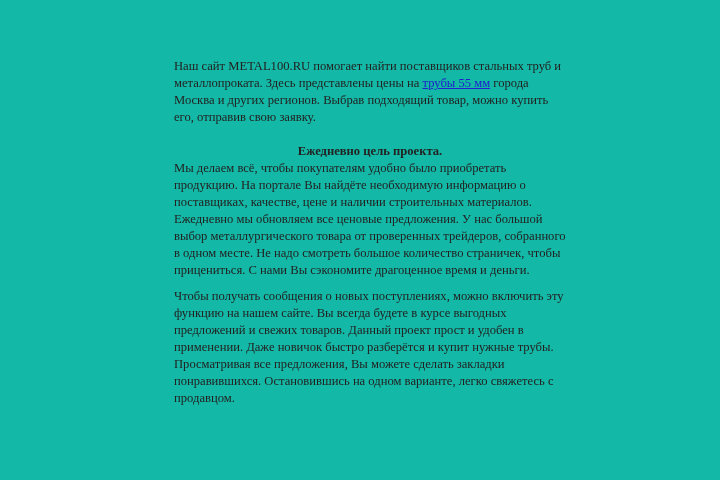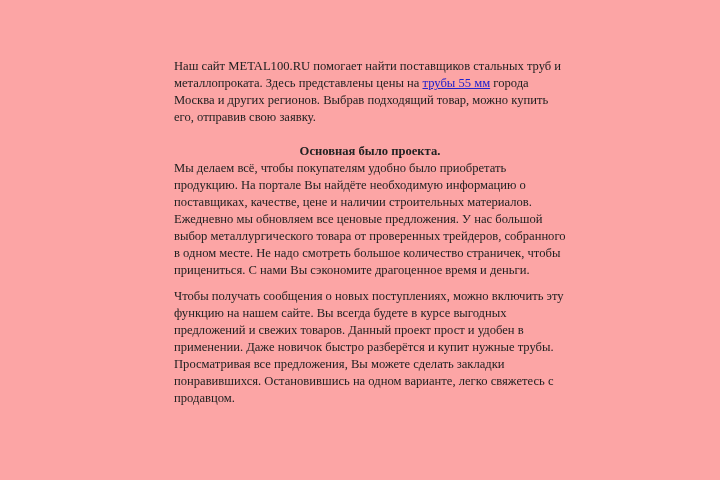--- a/index.html
+++ b/index.html
@@ -7,21 +7,21 @@
       padding: 0;
       background: #ffffff;
       width: 720px;
       height: 480px;
       overflow: hidden;
     }
     .page {
       position: absolute;
       left: 0; top: 0;
       width: 720px; height: 480px;
-      background: #fca5a5;
+      background: #14b8a6;
     }
     .content {
       position: absolute;
       left: 174px;
       top: 58px;
       width: 392px;
       font-family: "Liberation Serif", "DejaVu Serif", serif;
       font-size: 12.6px;
       line-height: 17px;
       color: #222222;
@@ -48,19 +48,19 @@
       text-underline-offset: 2px;
     }
   </style>
 </head>
 <body>
 
 <div class="page">
   <div class="content">
     <p class="p1"><span>Наш сайт METAL100.RU помогает найти поставщиков стальных труб и металлопроката. Здесь представлены цены на </span><a class="link" href="#">трубы 55 мм</a><span> города Москва и других регионов. Выбрав подходящий товар, можно купить его, отправив свою заявку.</span></p>
 
-    <p class="heading">Основная было проекта.</p>
+    <p class="heading">Ежедневно цель проекта.</p>
 
     <p class="p2"><span>Мы делаем всё, чтобы покупателям удобно было приобретать продукцию. На портале Вы найдёте необходимую информацию о поставщиках, качестве, цене и наличии строительных материалов. Ежедневно мы обновляем все ценовые предложения. У нас большой выбор металлургического товара </span><span class="squiggle">от</span><span> проверенных трейдеров, собранного в одном месте. Не надо смотреть большое количество страничек, чтобы прицениться. С нами Вы сэкономите драгоценное время и деньги.</span></p>
 
     <p class="p3"><span>Чтобы получать сообщения о новых поступлениях, можно включить эту функцию на нашем сайте. Вы всегда будете в курсе выгодных предложений и свежих товаров. Данный проект прост и удобен в применении. Даже новичок быстро разберётся и купит нужные трубы. Просматривая все предложения, Вы можете сделать закладки </span><span class="squiggle">понравившихся</span><span>. Остановившись на одном варианте, легко свяжетесь с продавцом.</span></p>
   </div>
 </div>
 
 </body></html>

